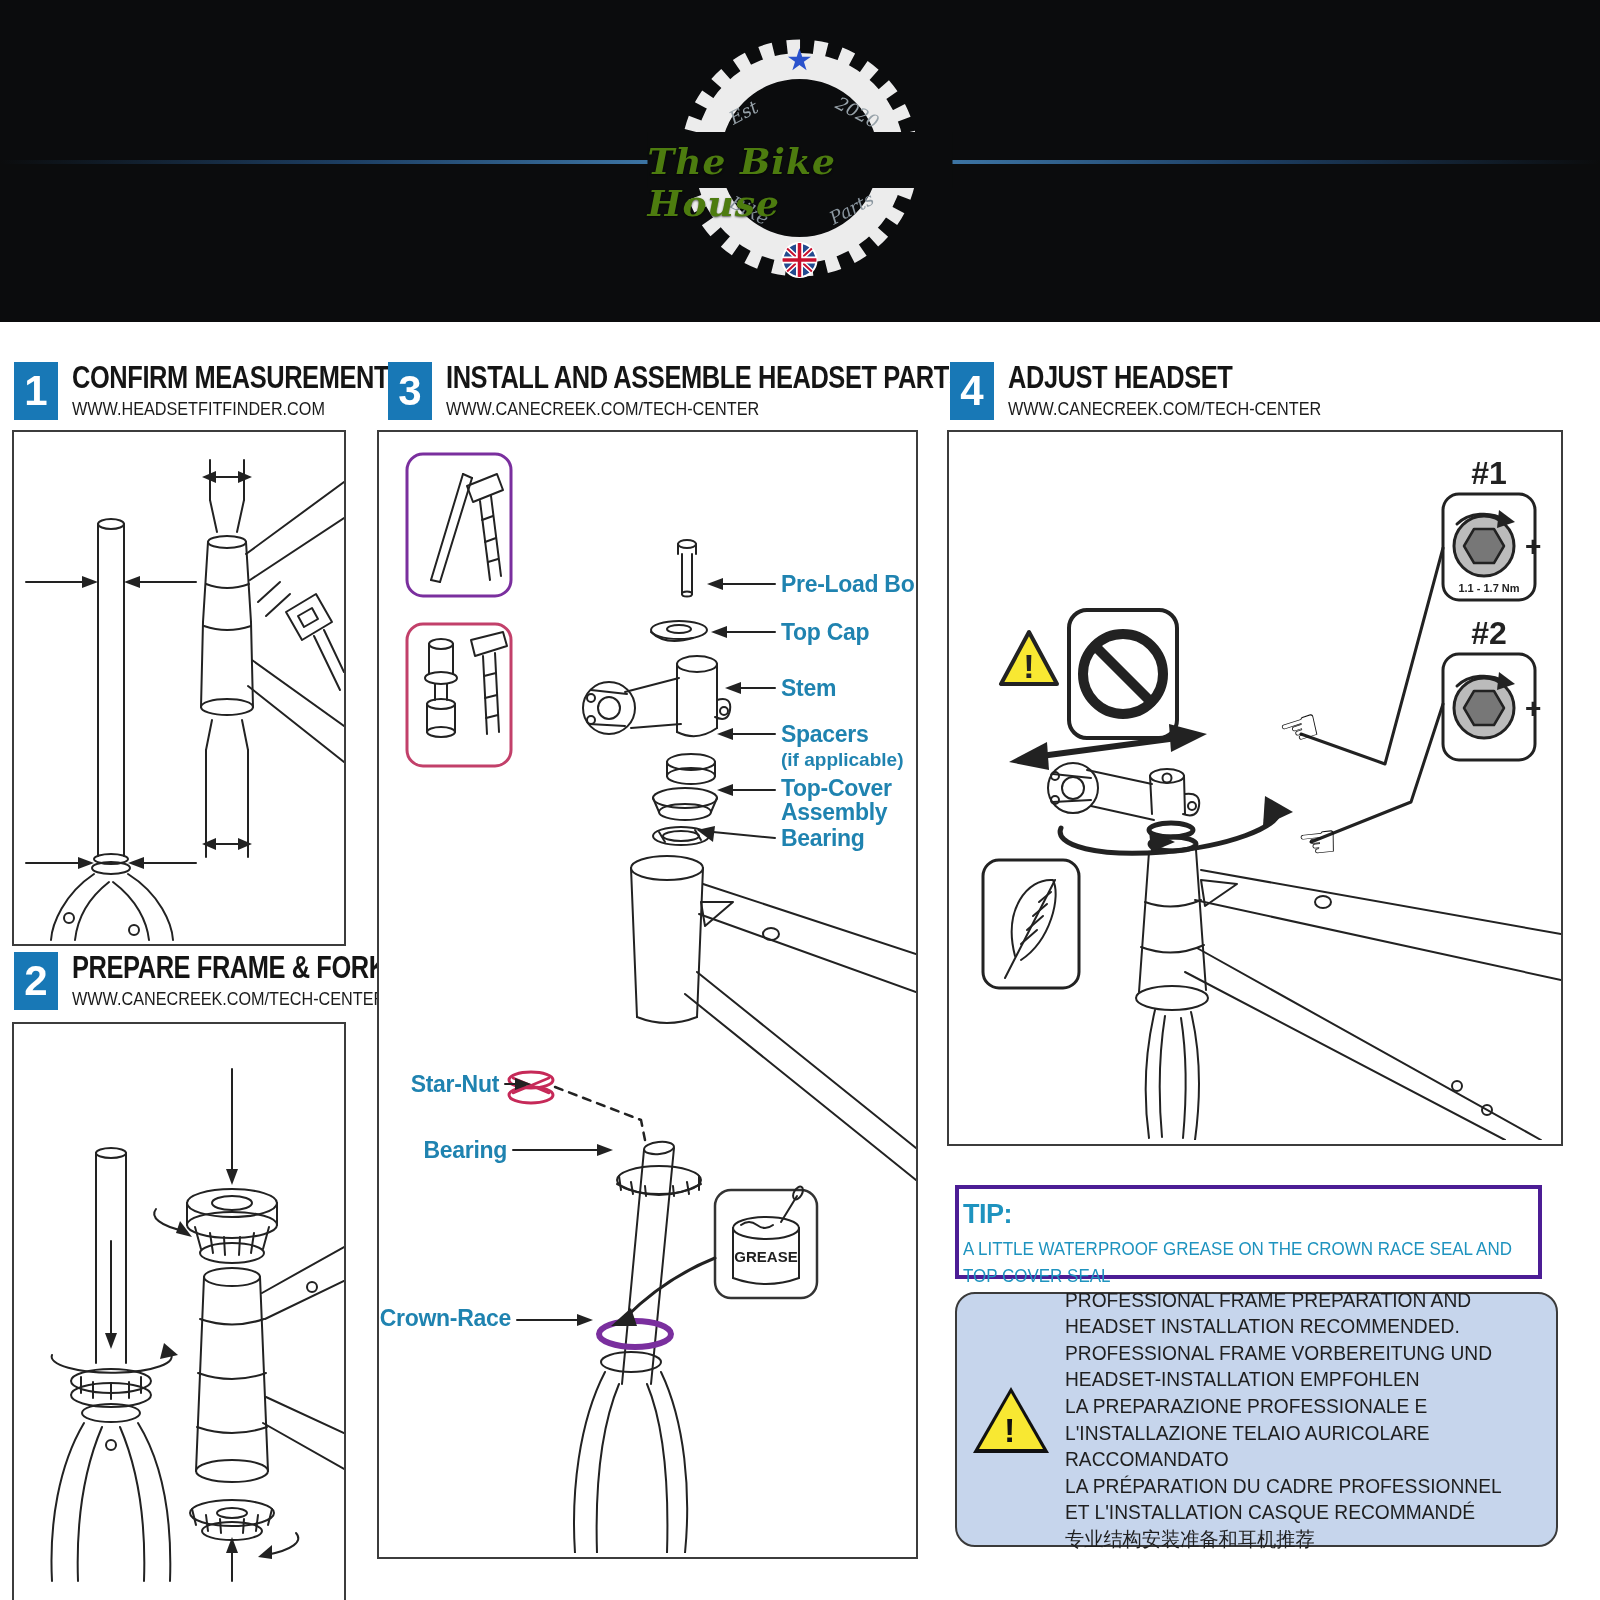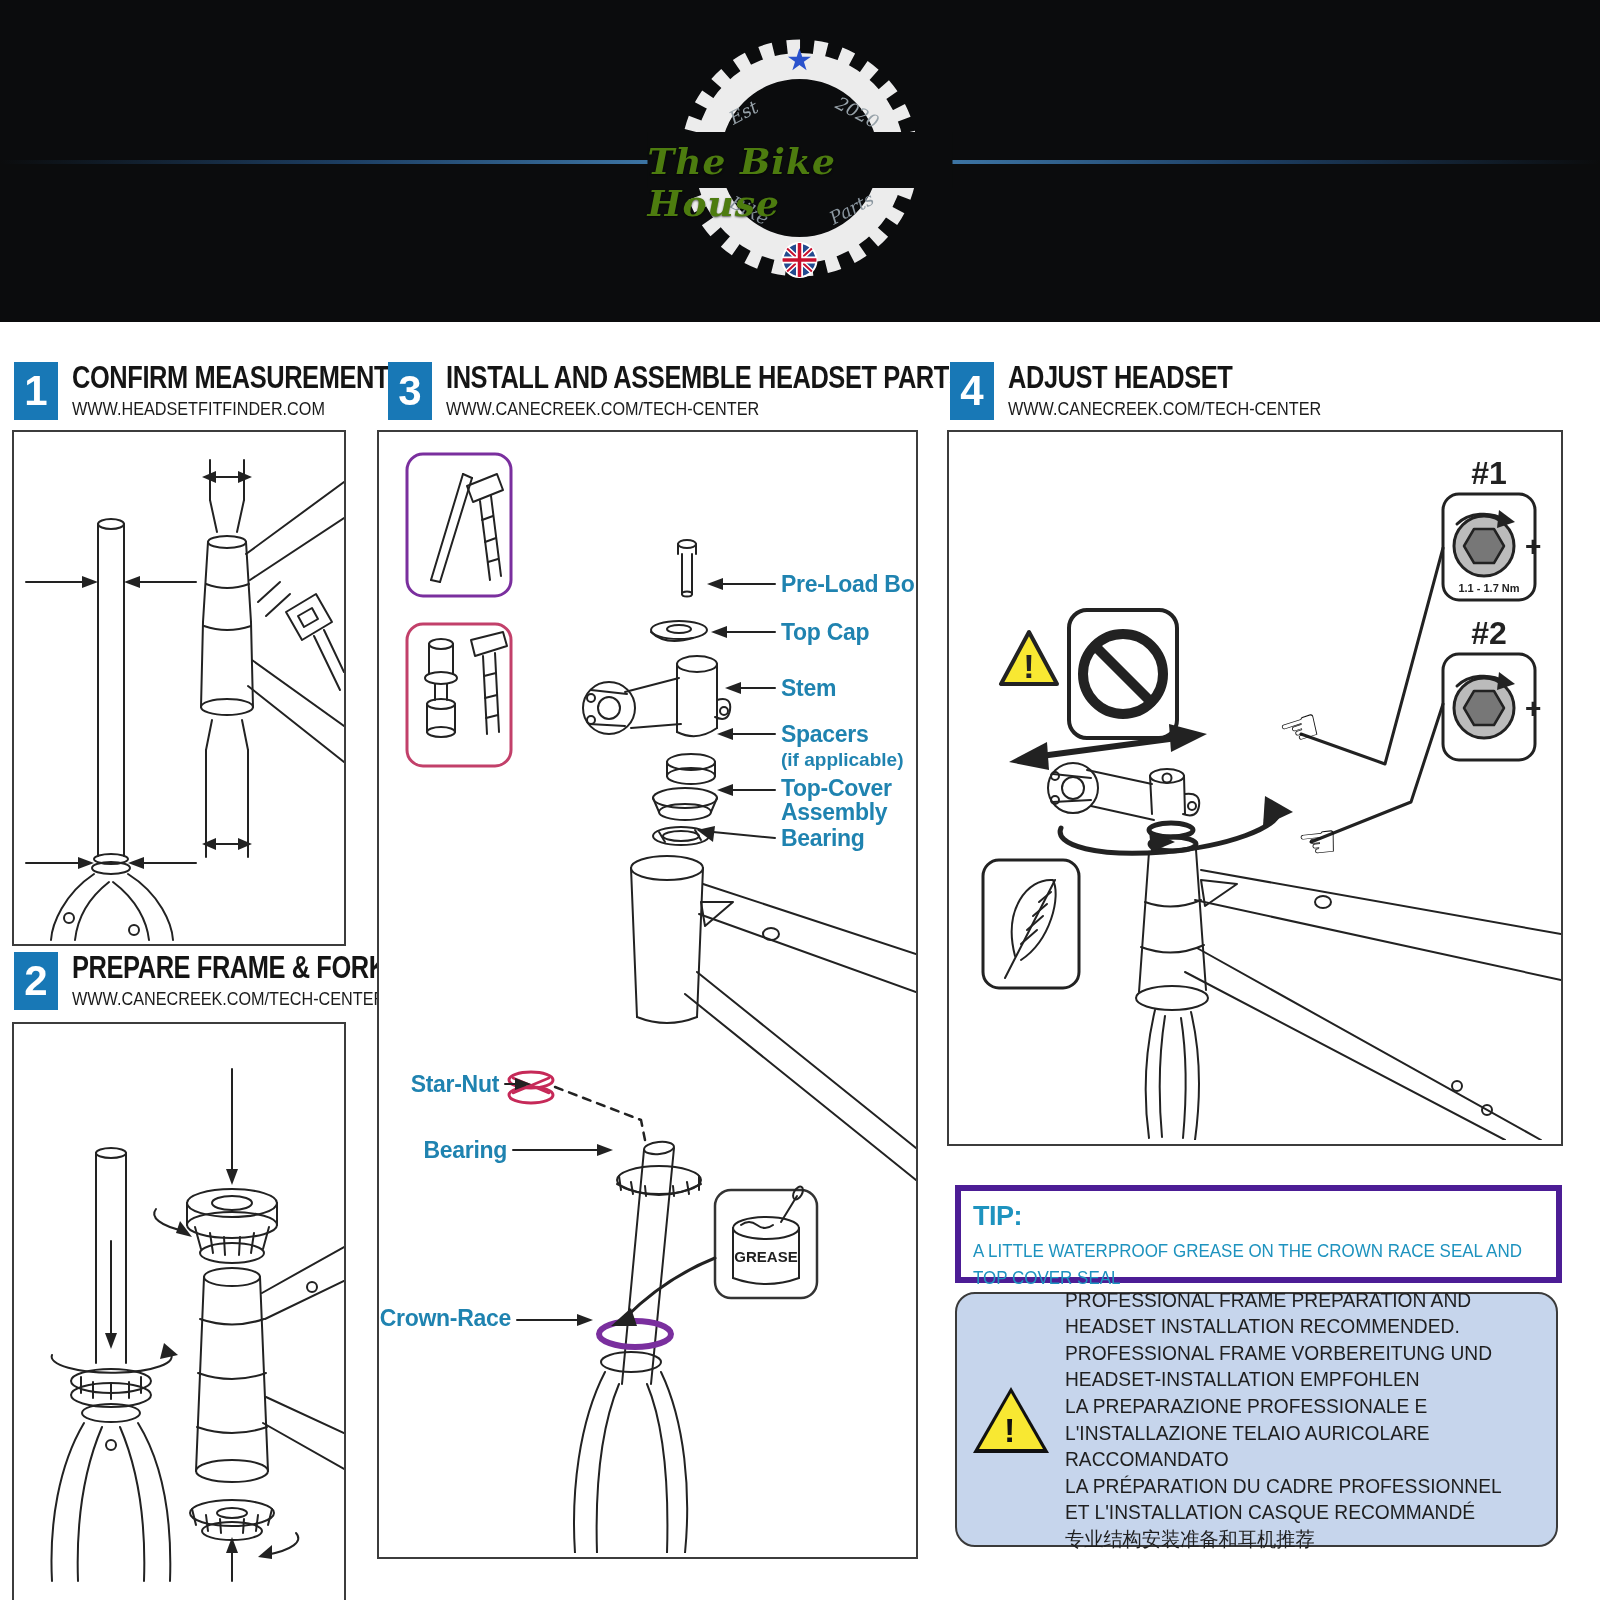--- a/index.html
+++ b/index.html
@@ -28,21 +28,21 @@
   .diagram{position:absolute;left:0;top:0;}
   .diagram line,.diagram path,.diagram ellipse,.diagram circle,.diagram rect,.diagram polyline,.diagram polygon{
     fill:none;stroke:#222;stroke-width:2;stroke-linecap:round;stroke-linejoin:round;}
   .diagram .ah{fill:#222;stroke:none;}
   .diagram text{stroke:none;fill:#222;font-family:"Liberation Sans",sans-serif;}
   .diagram .lbl{fill:#1f83b0;font-weight:bold;font-size:23px;letter-spacing:-.3px;}
   .diagram .lbl-sm{fill:#1f83b0;font-weight:bold;font-size:19px;}
   .diagram .hand{font-size:46px;fill:#111;}
 
   
-  .tip{position:absolute;border:6px solid #4c1d95;background:#fff;padding:10px 12px;}
+  .tip{position:absolute;border:4px solid #4c1d95;background:#fff;padding:10px 4px;}
   .tip h3{margin:0 0 6px 0;font-size:27px;color:#1e93bf;letter-spacing:-.5px;}
   .tip p{margin:0;font-size:17.5px;line-height:1.55;color:#1e93bf;transform:scaleX(.97);transform-origin:left top;}
 
   
   .warn{position:absolute;background:#c6d5ec;border:2px solid #3a3a3a;border-radius:20px;display:flex;align-items:center;}
   .warn-icon-col{width:108px;display:flex;justify-content:center;}
   .warn-text{flex:1;padding:18px 20px 18px 0;font-size:20px;line-height:1.33;color:#1f1f1f;
     transform:scaleX(.96);transform-origin:left center;}
   .warn-text div{margin:0;}
   .tri{width:0;height:0;border-left:38px solid transparent;border-right:38px solid transparent;

